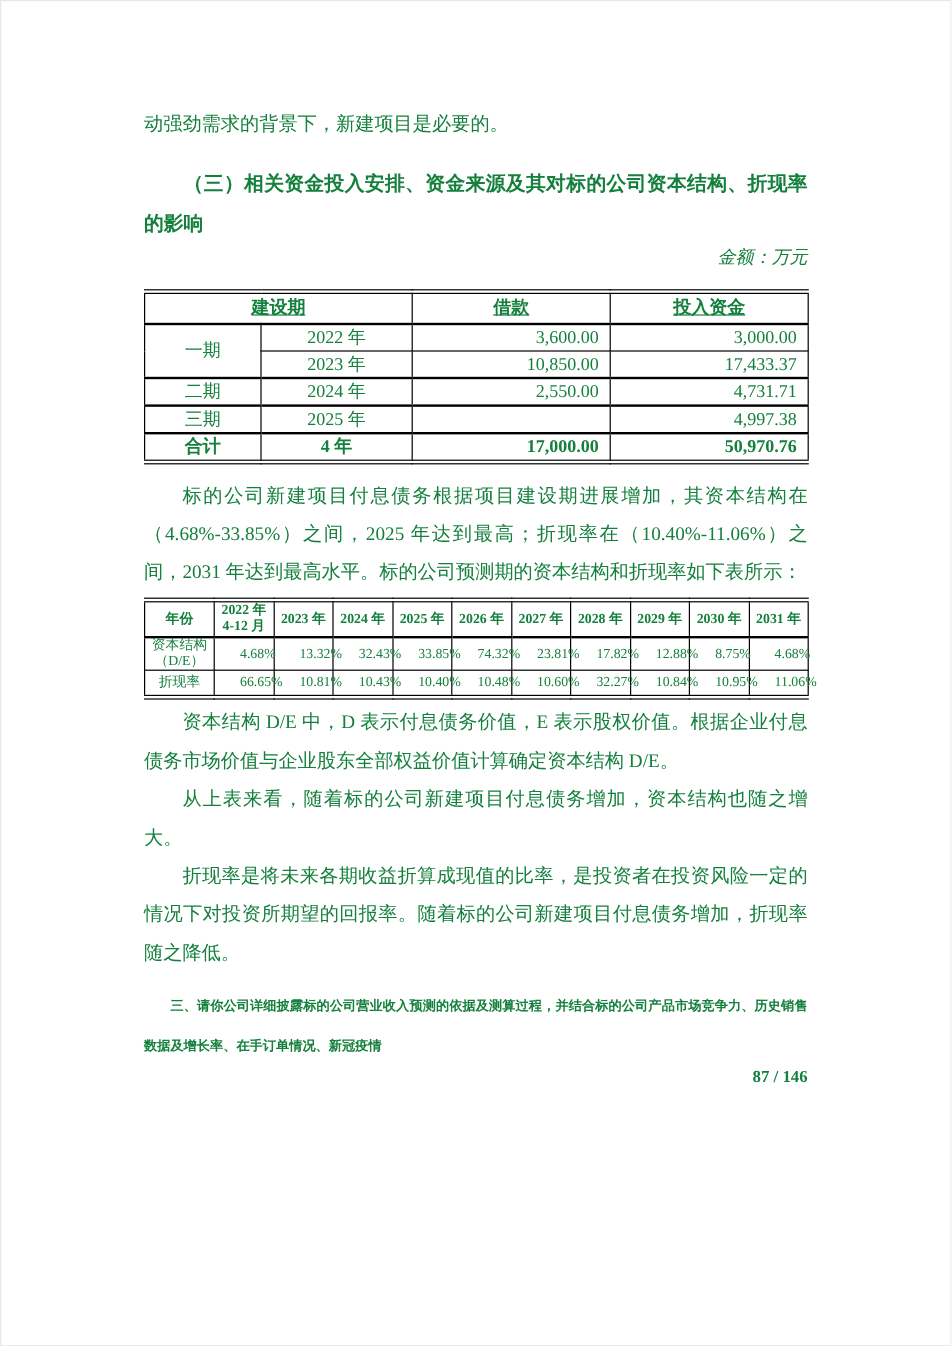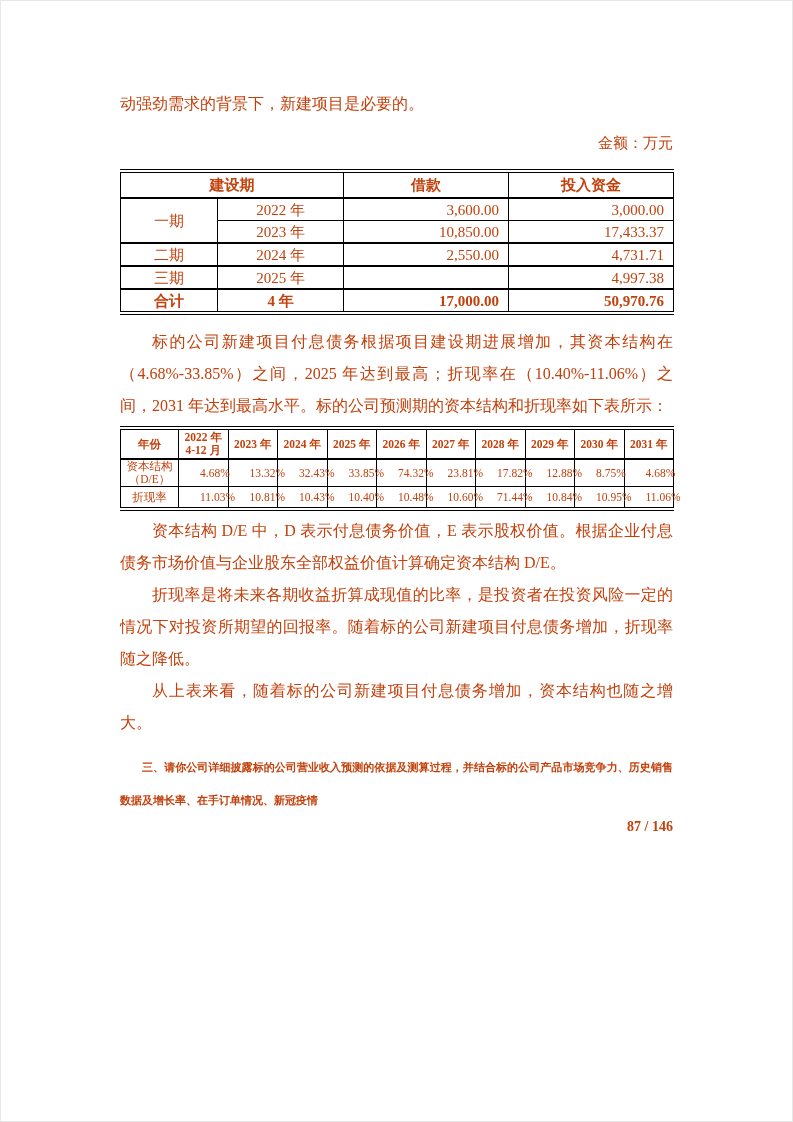--- a/index.html
+++ b/index.html
@@ -6,21 +6,21 @@
   .page {
     position: relative;
     width: 793px;
     height: 1122px;
     box-sizing: border-box;
     background: #ffffff;
     border: 1px solid #e7e7e7;
     padding: 87px 119px 0 119px;
     overflow: hidden;
     font-family: "Liberation Serif", "DejaVu Serif", serif;
-    color: #c2410c;
+    color: #15803d;
   }
   p.body {
     margin: 0;
     font-size: 16px;
     line-height: 32px;
     text-align: justify;
   }
   .indent { text-indent: 2em; }
   .sec-heading {
     margin: 16px 0 0 0;
@@ -32,30 +32,31 @@
   }
   .sec-heading2 {
     margin: 12px 0 0 0;
     font-size: 11px;
     line-height: 33px;
     font-weight: bold;
     text-align: justify;
     text-indent: 2em;
   }
   .amount-unit {
-    margin-top: 12px;
+    margin-top: 0;
     font-size: 15px;
     line-height: 22px;
     text-align: right;
+    font-style: italic;
   }
   table { border-collapse: collapse; table-layout: fixed; width: 553px; }
   
   .t1 { margin-top: 2px; font-size: 15px; border-top: 4px double #000; border-bottom: 4px double #000; }
   .t1 th, .t1 td { border: 1px solid #000; padding: 0 2px; line-height: 20px; height: 21px; }
-  .t1 th { height: 24px; font-weight: bold; text-align: center; border-bottom: 2px solid #000; }
+  .t1 th { height: 24px; font-weight: bold; text-align: center; border-bottom: 2px solid #000; text-decoration: underline; }
   .t1 .ctr { text-align: center; }
   .t1 .num { text-align: right; padding-right: 9px; }
   .t1 .sep { border-bottom: 2px solid #000; }
   .t1 .thin { border-bottom: 1px solid #000; }
   .t1 .bold { font-weight: bold; }
   
   .t2 { margin-top: 4px; font-size: 11.5px; border-top: 4px double #000; border-bottom: 4px double #000; }
   .t2 th, .t2 td { border: 1px solid #000; padding: 0 3px; line-height: 13px; }
   .t2 th { height: 28px; font-weight: bold; text-align: center; border-bottom: 2px solid #000; white-space: pre-line; }
   .t2 .lbl { text-align: center; white-space: pre-line; height: 24px; }
@@ -69,20 +70,21 @@
     text-align: right;
   }
 </style>
 </head>
 <body>
 
 <div class="page">
 
   <p class="body">动强劲需求的背景下，新建项目是必要的。</p>
 
+  <p class="sec-heading">（三）相关资金投入安排、资金来源及其对标的公司资本结构、折现率的影响</p>
 
 
   <p class="amount-unit">金额：万元</p>
 
   <table class="t1">
     <colgroup>
       <col style="width:97px">
         <col style="width:126px">
         <col style="width:165px">
         <col style="width:165px">
@@ -165,37 +167,37 @@
       <td class="num">33.85%</td>
       <td class="num">74.32%</td>
       <td class="num">23.81%</td>
       <td class="num">17.82%</td>
       <td class="num">12.88%</td>
       <td class="num">8.75%</td>
       <td class="num">4.68%</td>
     </tr>
     <tr>
       <td class="lbl r2">折现率</td>
-      <td class="num">11.03%</td>
+      <td class="num">66.65%</td>
       <td class="num">10.81%</td>
       <td class="num">10.43%</td>
       <td class="num">10.40%</td>
       <td class="num">10.48%</td>
       <td class="num">10.60%</td>
-      <td class="num">71.44%</td>
+      <td class="num">32.27%</td>
       <td class="num">10.84%</td>
       <td class="num">10.95%</td>
       <td class="num">11.06%</td>
     </tr>
   </tbody>
     </table>
 
   <p class="body indent" style="margin-top:4px">资本结构 D/E 中，D 表示付息债务价值，E 表示股权价值。根据企业付息债务市场价值与企业股东全部权益价值计算确定资本结构 D/E。</p>
 
+  <p class="body indent">从上表来看，随着标的公司新建项目付息债务增加，资本结构也随之增大。</p>
+
   <p class="body indent">折现率是将未来各期收益折算成现值的比率，是投资者在投资风险一定的情况下对投资所期望的回报率。随着标的公司新建项目付息债务增加，折现率随之降低。</p>
 
-  <p class="body indent">从上表来看，随着标的公司新建项目付息债务增加，资本结构也随之增大。</p>
-
   <p class="sec-heading2">三、请你公司详细披露标的公司营业收入预测的依据及测算过程，并结合标的公司产品市场竞争力、历史销售数据及增长率、在手订单情况、新冠疫情</p>
 
   <p class="footer">87 / 146</p>
 
 </div>
 
 </body></html>

